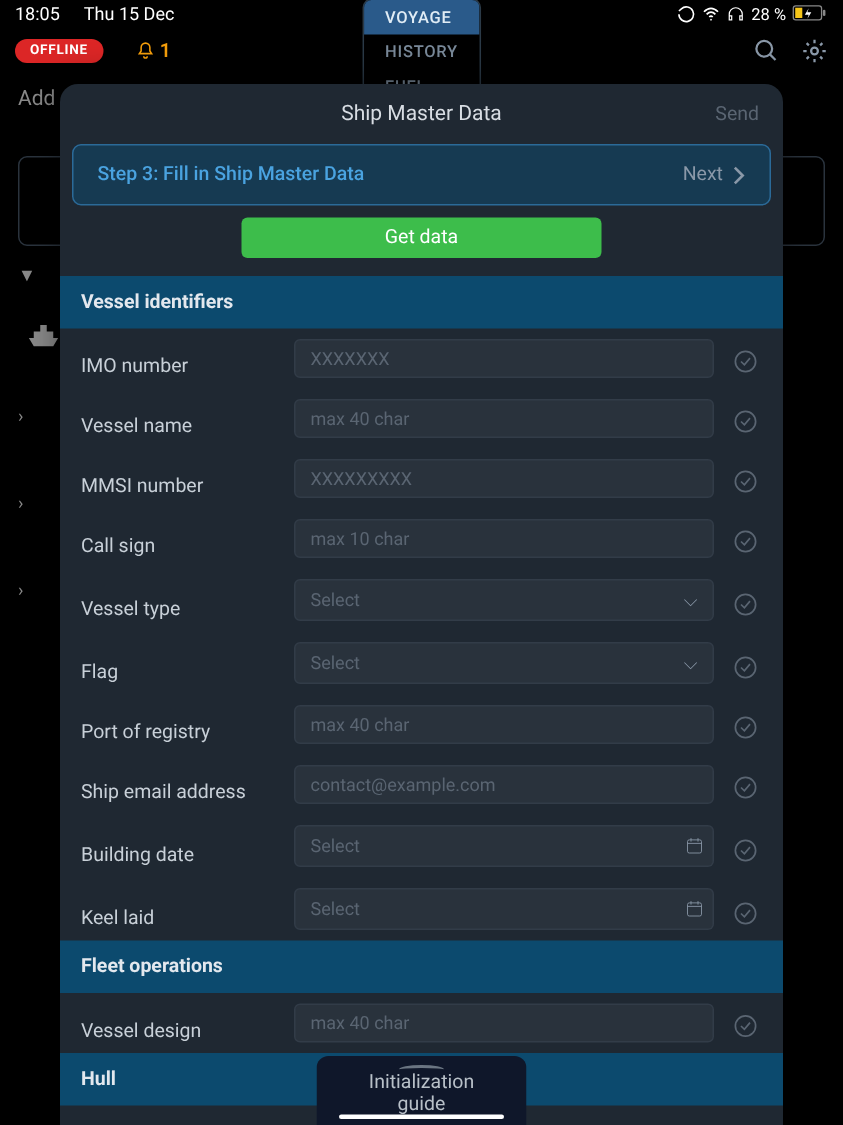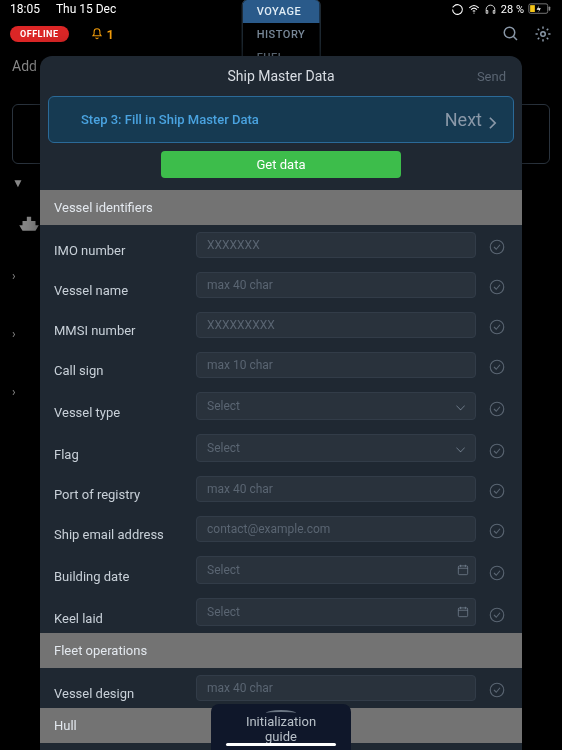--- a/index.html
+++ b/index.html
@@ -24,28 +24,28 @@
     .bg-row { display:flex; align-items:center; gap:8px; padding:12px 0; color:#888;}
     .bg-chevron{ color:#888; font-size:12px;}
     
     .modal { position: absolute; top: 56px; left: 40px; right: 40px; bottom: 0; background: #1f2832; border-radius: 12px 12px 0 0; overflow: hidden; display: flex; flex-direction: column; box-shadow:0 -4px 20px rgba(0,0,0,0.5);}
     
     .modal-header { display: flex; align-items: center; justify-content: center; padding: 12px 16px; position: relative; }
     .modal-title { color: #d8dde3; font-size: 14px; }
     .send-btn { position: absolute; right: 16px; color: #5a6572; font-size: 13px; cursor: pointer; }
     
     .step-bar { background: #163a52; border: 1px solid #2b6a98; margin: 0 8px 8px 8px; border-radius: 6px; padding: 12px 16px; display: flex; align-items: center; justify-content: space-between; }
-    .step-text { color: #4aa3e0; font-size: 13px; font-weight: 500; margin-left: 16px; }
-    .next-btn { color: #8a98a8; font-size: 18px; display: flex; align-items: flex-end; gap: 6px; }
+    .step-text { color: #4aa3e0; font-size: 13px; font-weight: 500; }
+    .next-btn { color: #8a98a8; font-size: 13px; display: flex; align-items: flex-end; gap: 6px; }
     .next-btn svg { width:9px; height:14px; }
     
     .get-data-btn { background: #3dbd4b; color: #fff; margin: 0 auto 12px auto; width: 240px; text-align: center; padding: 6px; border-radius: 4px; font-size: 13px; cursor: pointer; display:block; }
     
     .modal-body { flex: 1; overflow-y: auto; }
-    .section-header { background: #737373; color: #e3e8ee; font-size: 13px; font-weight: 400; padding: 10px 14px; }
+    .section-header { background: #0c4a6e; color: #e3e8ee; font-size: 13px; font-weight: 700; padding: 10px 14px; }
     
     .field-row { display: flex; align-items: flex-end; padding: 7px 14px 7px 14px; gap: 12px; }
     .field-label { width: 130px; color: #c8d0d8; font-size: 13px; flex-shrink: 0; }
     .field-input-wrap { flex: 1; position: relative; display:flex; }
     .field-input { width: 100%; background: #29323c; border: 1px solid #323c48; border-radius: 4px; padding: 5px 10px; color: #c8d0d8; font-size: 12px; outline: none; }
     .field-input::placeholder { color: #5a6572; }
     .field-input.sel { color: #5a6572; cursor:pointer; display:flex; align-items:center; justify-content:space-between; min-height:28px;}
     .select-chevron { color:#8a98a8; }
     .cal-icon { width: 28px; background:#29323c; border:1px solid #323c48; border-left:none; border-radius:0 4px 4px 0; display:flex; align-items:center; justify-content:center; margin-left:-4px;}
     .cal-icon svg { width:14px; height:14px; stroke:#8a98a8; fill:none;}

